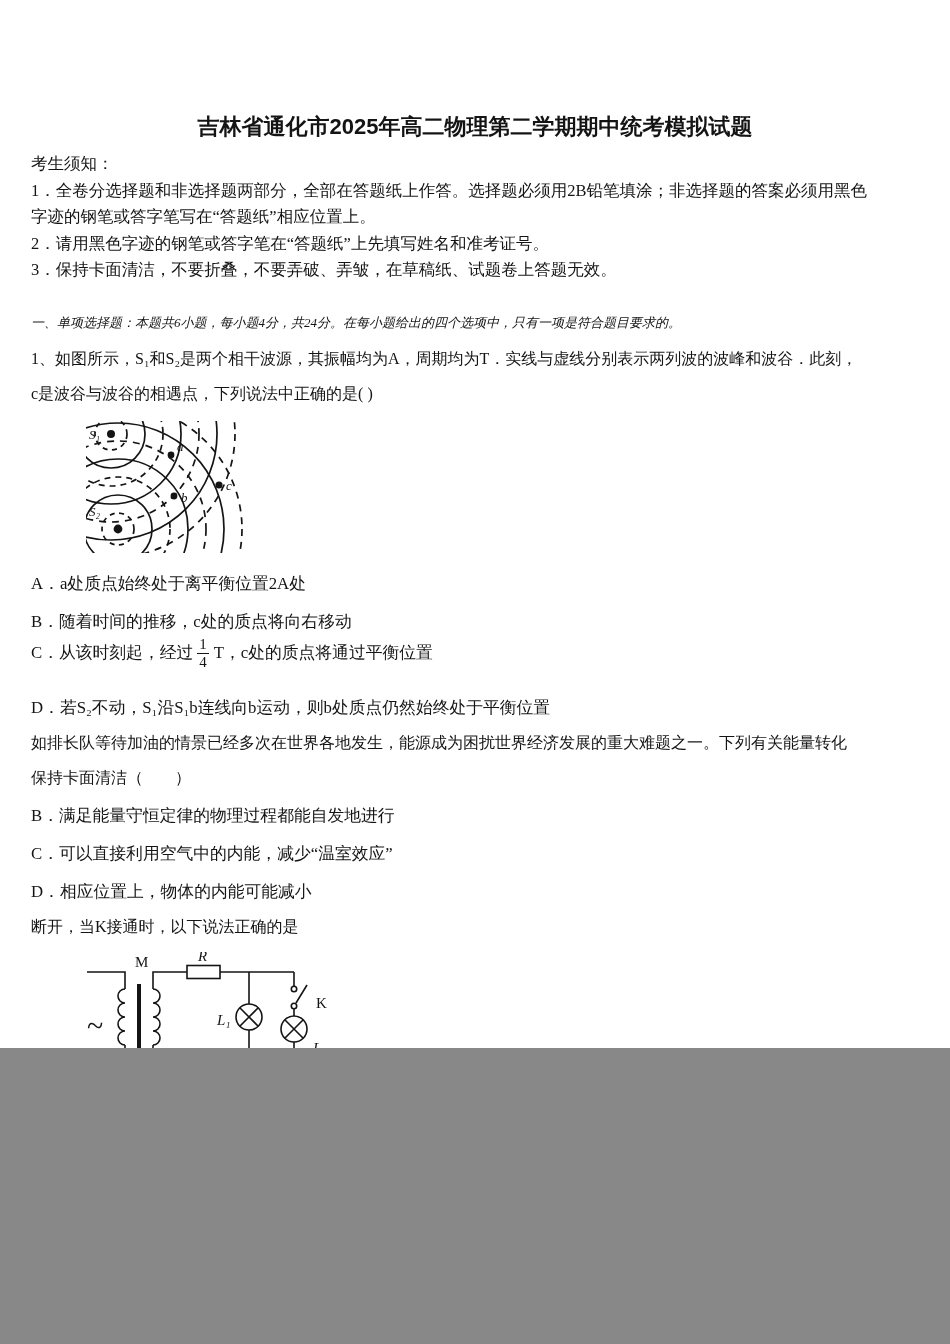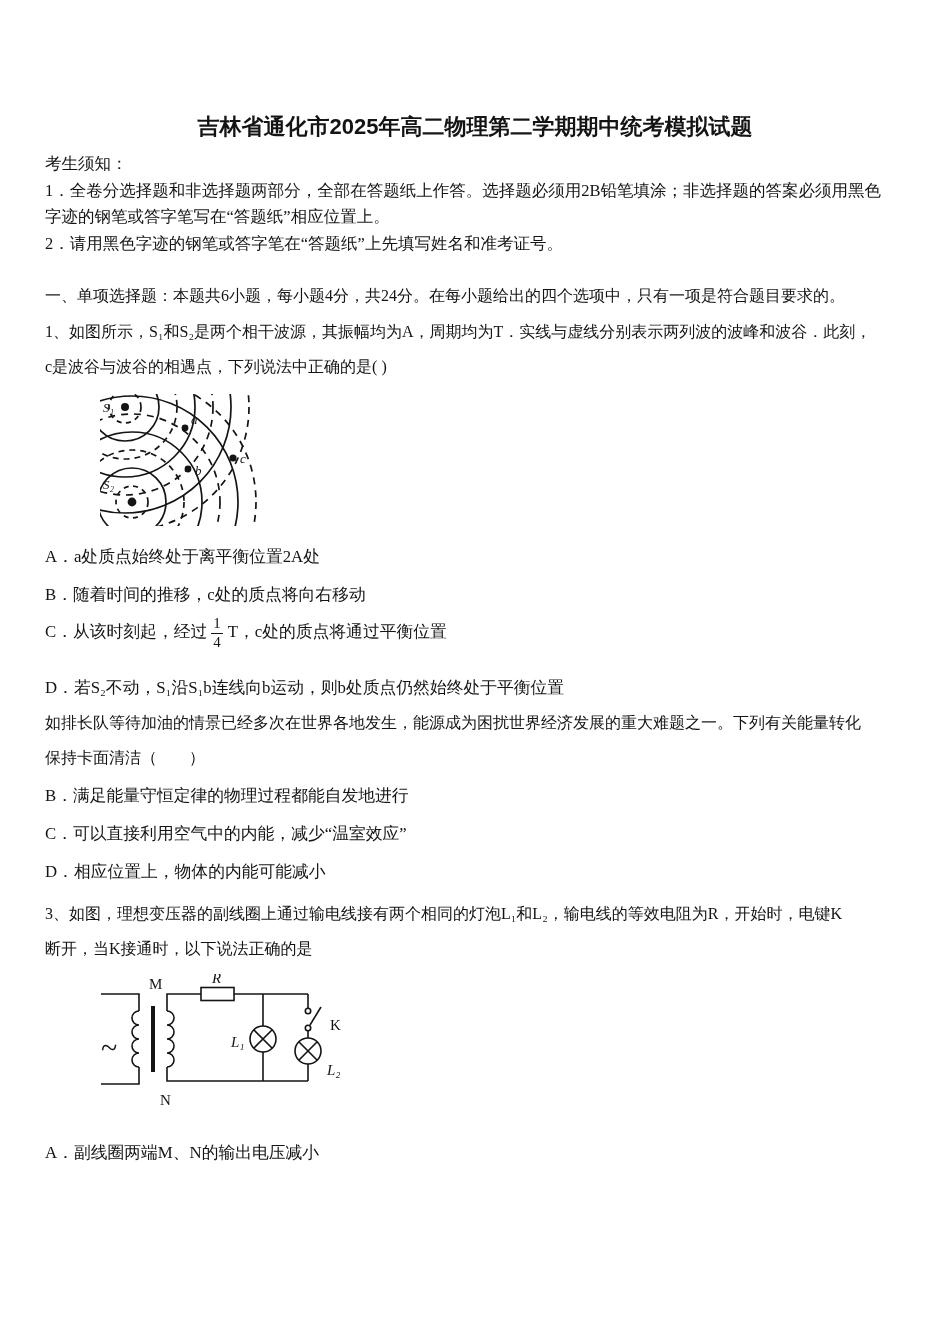--- a/index.html
+++ b/index.html
@@ -1,39 +1,39 @@
 <!DOCTYPE html>
 <html><head>
 <meta charset="utf-8">
 <style>
   html,body{margin:0;padding:0;background:#888;}
   .page{
     position:relative;
-    width:950px;height:1344px;
+    width:950px;height:1048px;
     margin:0 auto;
     background:#ffffff;
     color:#141414;
     font-family:"Liberation Serif","DejaVu Serif",serif;
     overflow:hidden;
   }
-  .inner{padding:0 30px 0 45px;}
+  .inner{padding:0 30px 0 31px;}
   .title{
     margin:0;padding-top:112px;
     text-align:center;
     font-family:"Liberation Sans","DejaVu Sans",sans-serif;
     font-weight:bold;
     font-size:22px;line-height:30px;
     white-space:nowrap;
   }
   .line{font-size:16.5px;line-height:26.5px;white-space:nowrap;}
   .notice{margin-top:9px;}
-  .sec-heading{margin-top:27px;font-size:16px;line-height:24px;white-space:nowrap;}
+  .sec-heading{margin-top:27px;font-size:13px;line-height:24px;white-space:nowrap;font-style:italic;}
   .qline{margin-top:13px;font-size:16px;line-height:22px;white-space:nowrap;}
   .opt{margin-top:16px;font-size:16.8px;line-height:22px;white-space:nowrap;}
-  .opt-c{margin-top:10px;}
+  .opt-c{margin-top:4px;}
   .opt-d{margin-top:26px;}
   .gap-lg{margin-top:20px;}
   .frac{
     display:inline-flex;flex-direction:column;align-items:center;
     vertical-align:middle;line-height:1.05;
     font-size:15px;margin:0 5px 0 4px;
   }
   .frac .num{border-bottom:1.3px solid #141414;padding:0 2px 1px;}
   .frac .den{padding-top:1px;}
   .fig{display:block;}
@@ -47,20 +47,21 @@
 
 <div class="page">
   <h1 class="title">吉林省通化市2025年高二物理第二学期期中统考模拟试题</h1>
 
   <div class="inner">
     <div class="notice">
       <div class="line">考生须知：</div>
       <div class="line">1．全卷分选择题和非选择题两部分，全部在答题纸上作答。选择题必须用2B铅笔填涂；非选择题的答案必须用黑色</div>
       <div class="line">字迹的钢笔或答字笔写在“答题纸”相应位置上。</div>
       <div class="line">2．请用黑色字迹的钢笔或答字笔在“答题纸”上先填写姓名和准考证号。</div>
+      <div class="line">3．保持卡面清洁，不要折叠，不要弄破、弄皱，在草稿纸、试题卷上答题无效。</div>
     </div>
 
     <div class="sec-heading">一、单项选择题：本题共6小题，每小题4分，共24分。在每小题给出的四个选项中，只有一项是符合题目要求的。</div>
 
     <div>
       <div class="qline">1、如图所示，S₁和S₂是两个相干波源，其振幅均为A，周期均为T．实线与虚线分别表示两列波的波峰和波谷．此刻，</div>
       <div class="qline">c是波谷与波谷的相遇点，下列说法中正确的是(  )</div>
 
       <svg class="fig fig-wave" width="176" height="132" viewBox="0 0 176 132">
         <g stroke="#141414" fill="none" stroke-width="1.7">
@@ -106,21 +107,20 @@
 
     <div>
       <div class="qline">如排长队等待加油的情景已经多次在世界各地发生，能源成为困扰世界经济发展的重大难题之一。下列有关能量转化</div>
       <div class="qline">保持卡面清洁（　　）</div>
       <div class="opt">B．满足能量守恒定律的物理过程都能自发地进行</div>
       <div class="opt">C．可以直接利用空气中的内能，减少“温室效应”</div>
       <div class="opt">D．相应位置上，物体的内能可能减小</div>
     </div>
 
     <div>
-      <div class="qline gap-lg">3、如图，理想变压器的副线圈上通过输电线接有两个相同的灯泡L₁和L₂，输电线的等效电阻为R，开始时，电键K</div>
       <div class="qline">断开，当K接通时，以下说法正确的是</div>
 
       <svg class="fig fig-circuit" width="312" height="152" viewBox="0 0 312 152">
         <g stroke="#141414" fill="none" stroke-width="1.6">
           <path d="M20 20 H58 V37"></path>
           <path d="M20 110 H58 V93"></path>
           <path d="M58 37 A7 7 0 0 0 58 51 A7 7 0 0 0 58 65 A7 7 0 0 0 58 79 A7 7 0 0 0 58 93"></path>
           <rect x="70" y="32" width="4" height="66" fill="#141414" stroke="none"></rect>
           <path d="M86 37 A7 7 0 0 1 86 51 A7 7 0 0 1 86 65 A7 7 0 0 1 86 79 A7 7 0 0 1 86 93"></path>
           <path d="M86 37 V20 H120"></path>

